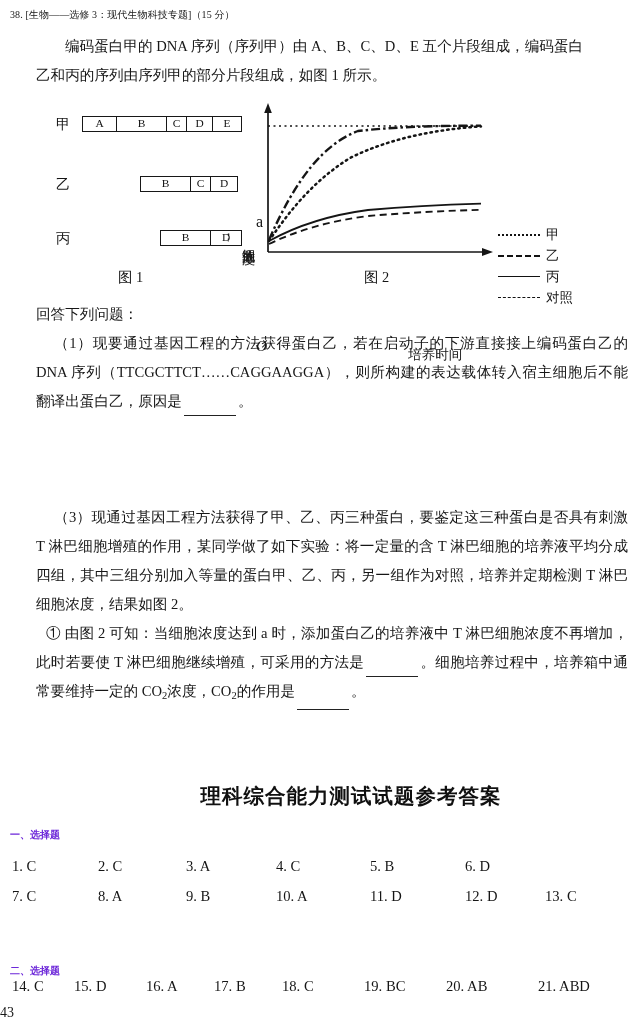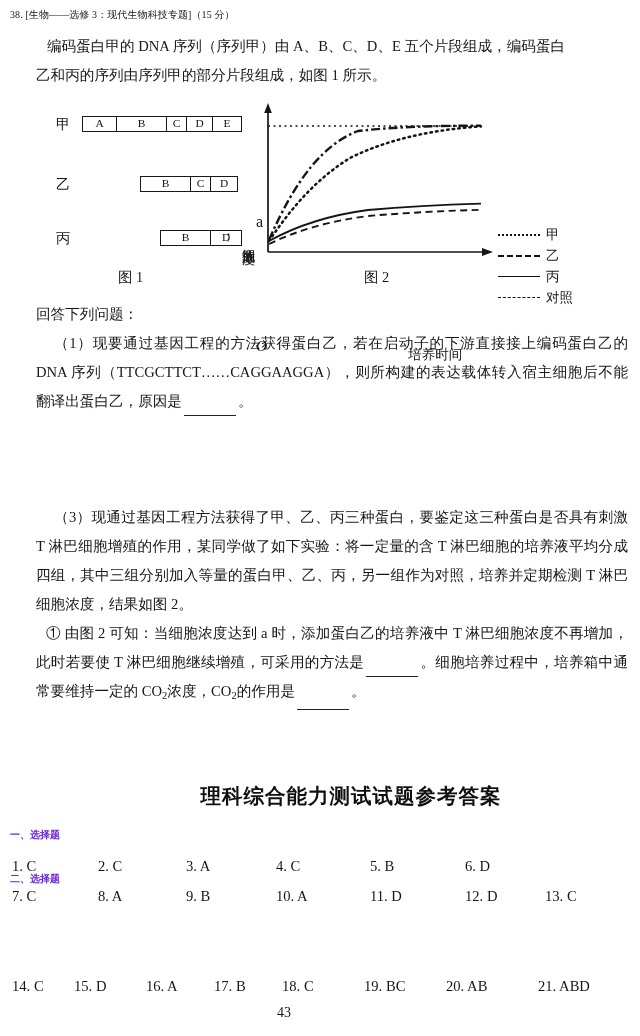--- a/index.html
+++ b/index.html
@@ -208,37 +208,36 @@
     left: 12px;
     width: 620px;
     font-size: 14.6px;
     color: #151515;
     white-space: nowrap;
   }
   .ans-item { display: inline-block; }
   .page-num {
     position: absolute;
     width: 568px;
-    text-align: center;
     font-size: 14px;
     color: #181818;
   }
 </style>
 </head>
 <body>
 
 <div class="page">
 
   <div class="line qhead">
     <span>38.</span>
     <span>[生物——选修 3：现代生物科技专题]（15 分）</span>
   </div>
 
   <div class="para" style="top:32px;">
-    <span style="margin-left:11px;">编码蛋白甲的 DNA 序列（序列甲）由 A、B、C、D、E 五个片段组成，编码蛋白</span><br>
+    <span style="margin-left:29px;">编码蛋白甲的 DNA 序列（序列甲）由 A、B、C、D、E 五个片段组成，编码蛋白</span><br>
     <span>乙和丙的序列由序列甲的部分片段组成，如图 1 所示。</span>
   </div>
 
   <div id="figure-area">
 
     <div class="seg-row" style="left:56px; top:14px;">
       <div class="seg-label">甲</div>
       <div class="seg-track">
         <div class="seg-box" style="width:34px;">A</div>
         <div class="seg-box" style="width:50px;">B</div>
@@ -344,21 +343,21 @@
   <div class="ans-sec" style="top:828px;">一、选择题</div>
 
   <div class="ans-row" style="top:858px;">
     <span class="ans-item" style="width:86px;"><span>1.</span> <span>C</span></span><span class="ans-item" style="width:88px;"><span>2.</span> <span>C</span></span><span class="ans-item" style="width:90px;"><span>3.</span> <span>A</span></span><span class="ans-item" style="width:94px;"><span>4.</span> <span>C</span></span><span class="ans-item" style="width:95px;"><span>5.</span> <span>B</span></span><span class="ans-item"><span>6.</span> <span>D</span></span>
   </div>
 
   <div class="ans-row" style="top:888px;">
     <span class="ans-item" style="width:86px;"><span>7.</span> <span>C</span></span><span class="ans-item" style="width:88px;"><span>8.</span> <span>A</span></span><span class="ans-item" style="width:90px;"><span>9.</span> <span>B</span></span><span class="ans-item" style="width:94px;"><span>10.</span> <span>A</span></span><span class="ans-item" style="width:95px;"><span>11.</span> <span>D</span></span><span class="ans-item" style="width:80px;"><span>12.</span> <span>D</span></span><span class="ans-item"><span>13.</span> <span>C</span></span>
   </div>
 
-  <div class="ans-sec" style="top:872px;font-family:Liberation Serif, serif;">二、选择题</div>
+  <div class="ans-sec" style="top:964px;font-family:Liberation Serif, serif;">二、选择题</div>
 
   <div class="ans-row" style="top:978px;">
     <span class="ans-item" style="width:62px;"><span>14.</span> <span>C</span></span><span class="ans-item" style="width:72px;"><span>15.</span> <span>D</span></span><span class="ans-item" style="width:68px;"><span>16.</span> <span>A</span></span><span class="ans-item" style="width:68px;"><span>17.</span> <span>B</span></span><span class="ans-item" style="width:82px;"><span>18.</span> <span>C</span></span><span class="ans-item" style="width:82px;"><span>19.</span> <span>BC</span></span><span class="ans-item" style="width:92px;"><span>20.</span> <span>AB</span></span><span class="ans-item"><span>21.</span> <span>ABD</span></span>
   </div>
 
   <div class="page-num" style="top:1005px;">43</div>
 
 </div>
 
 </body></html>

